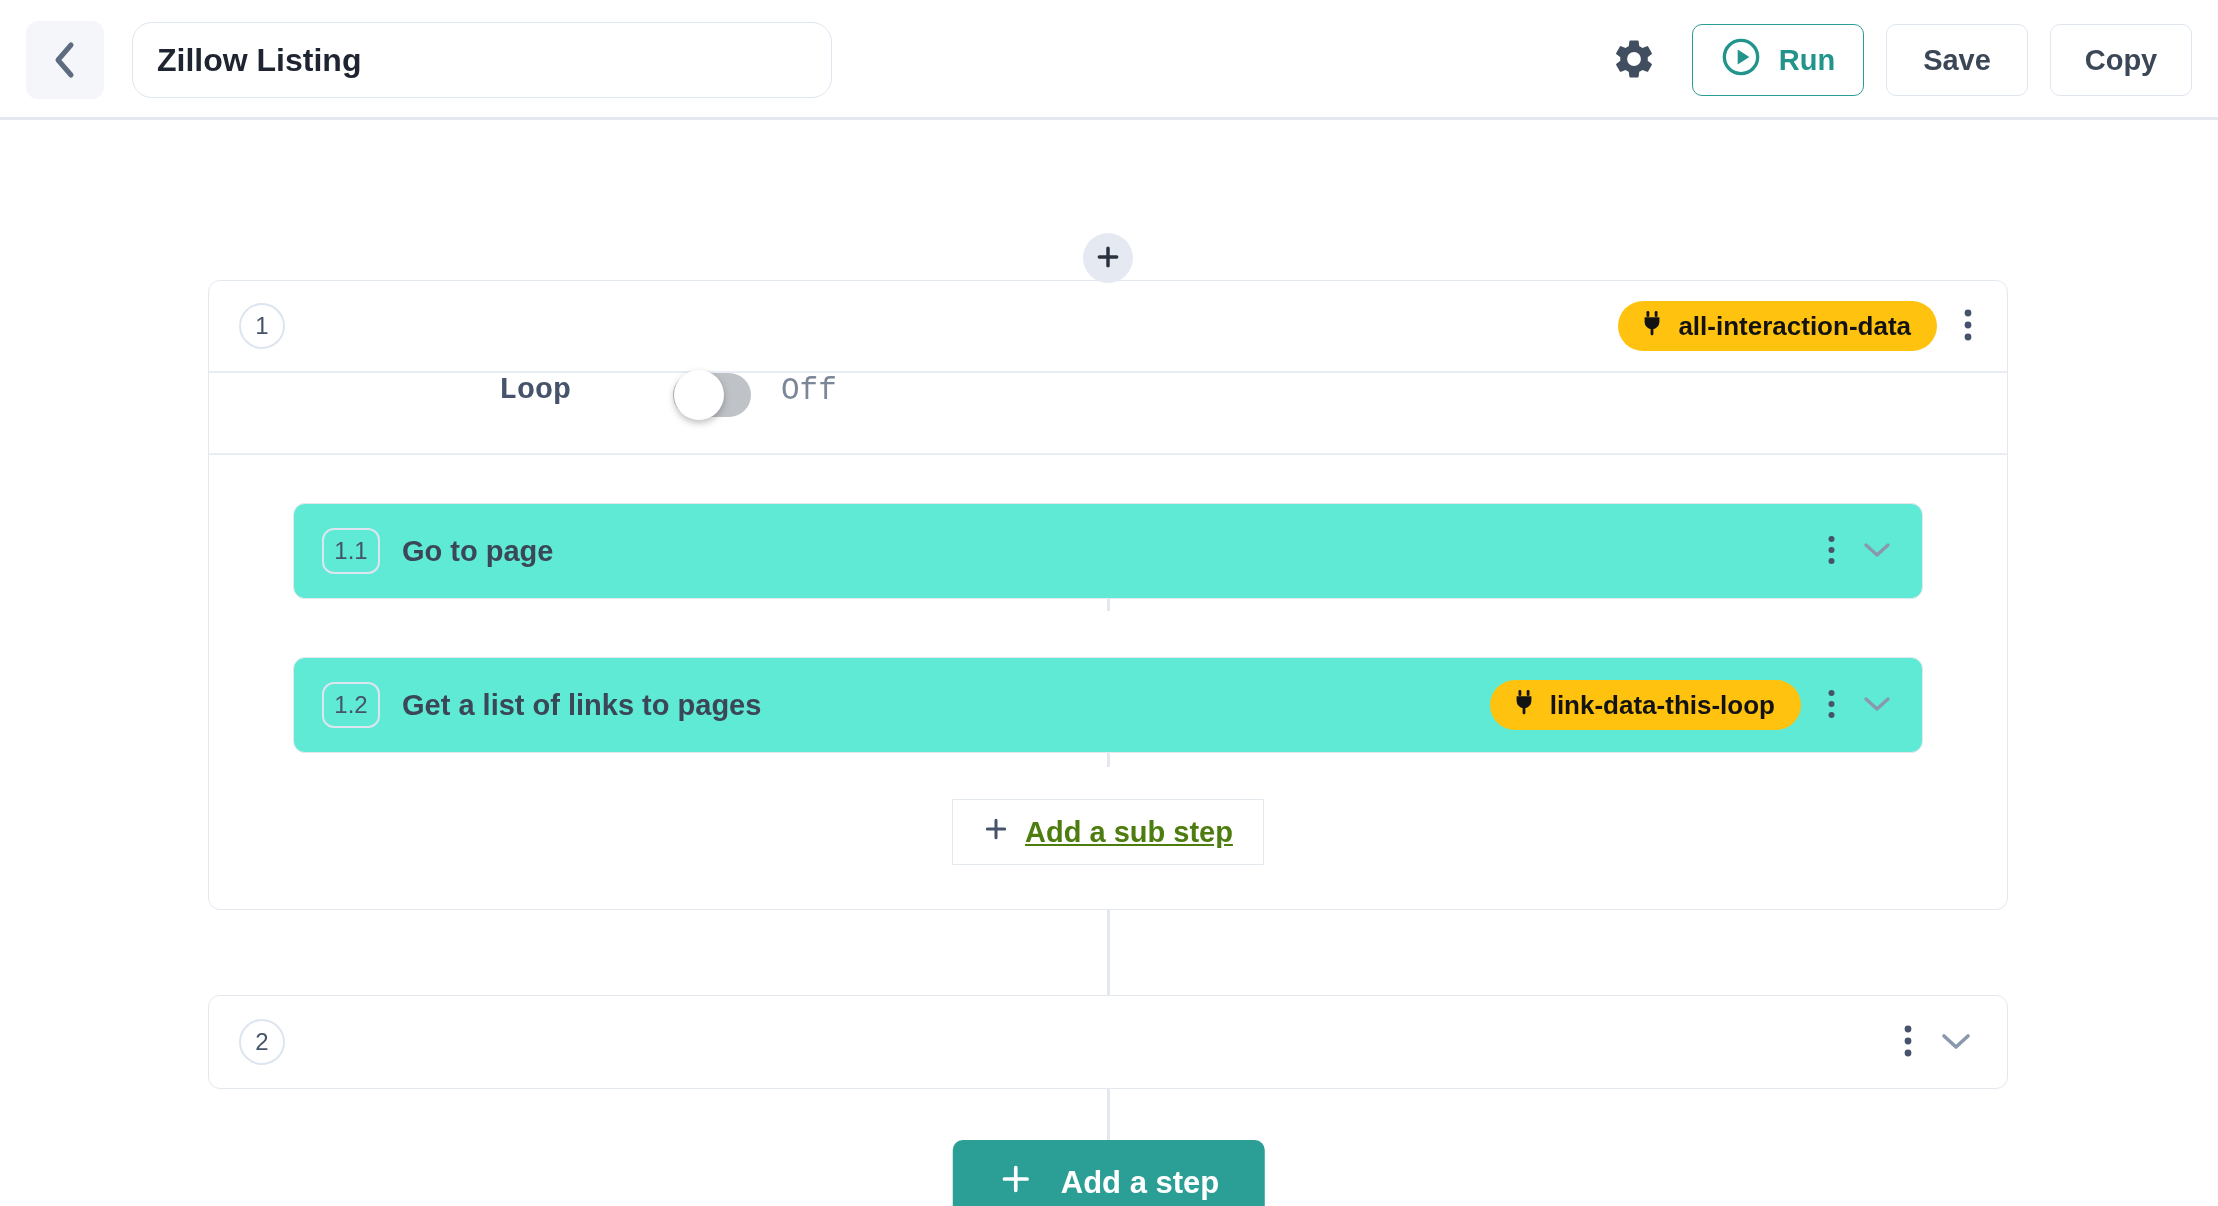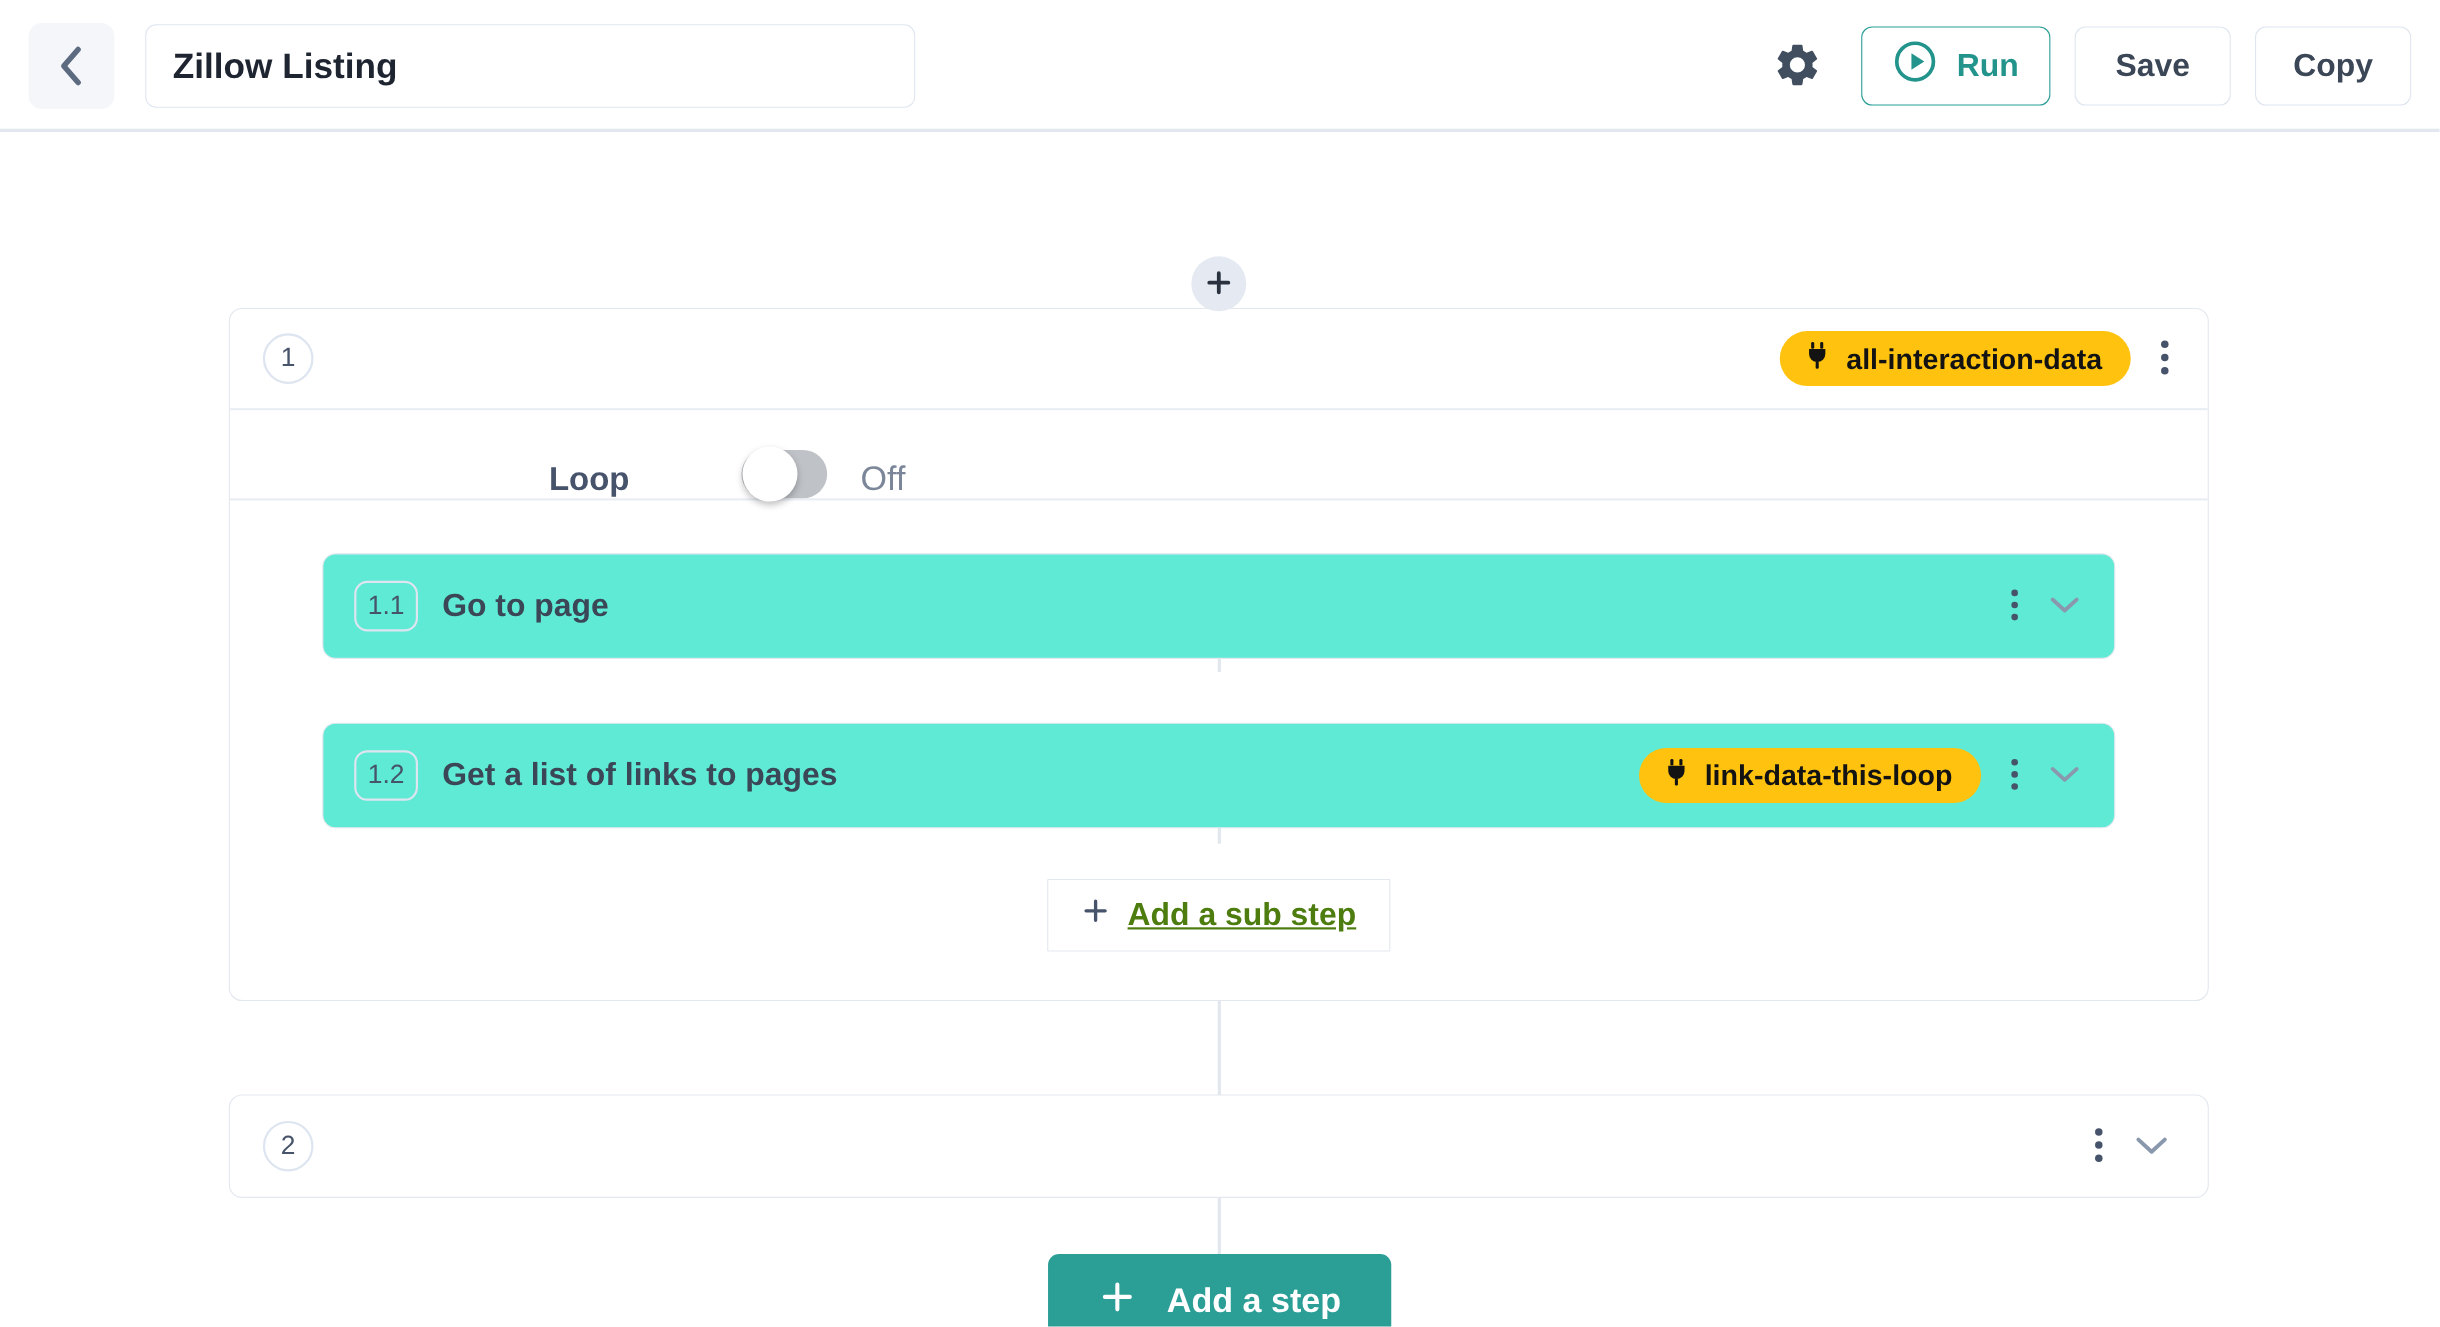--- a/index.html
+++ b/index.html
@@ -40,21 +40,21 @@
     cursor: pointer;
     flex: 0 0 auto;
   }
   .back-btn svg { display: block; }
 
   .title-field {
     margin-left: 28px;
     width: 700px;
     height: 76px;
     border: 1.5px solid #dfe6f0;
-    border-radius: 10px;
+    border-radius: 20px;
     background: #ffffff;
     font-family: "Liberation Sans", sans-serif;
     font-size: 32px;
     font-weight: bold;
     color: #1e2430;
     padding: 0 24px;
     outline: none;
   }
 
   .topbar-right {
@@ -185,23 +185,24 @@
 
   .kebab, .chev {
     background: none; border: none; cursor: pointer;
     display: flex; align-items: center; justify-content: center;
   }
 
   
   .loop-row {
     height: 82px;
     display: flex;
-    align-items: flex-end;
+    align-items: flex-start;
     padding-left: 290px;
     border-bottom: 2px solid #e9eef5;
+    font-family: Liberation Mono, monospace;
   }
   .loop-label {
     font-size: 30px;
     font-weight: bold;
     color: #46536a;
   }
   .toggle {
     margin-left: 102px;
     width: 78px; height: 44px;
     border-radius: 22px;

